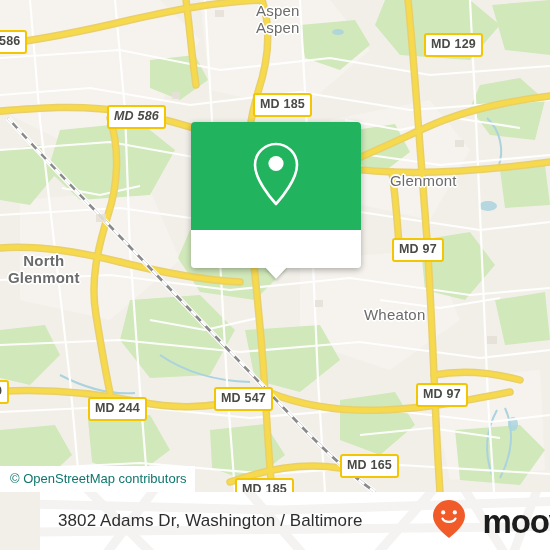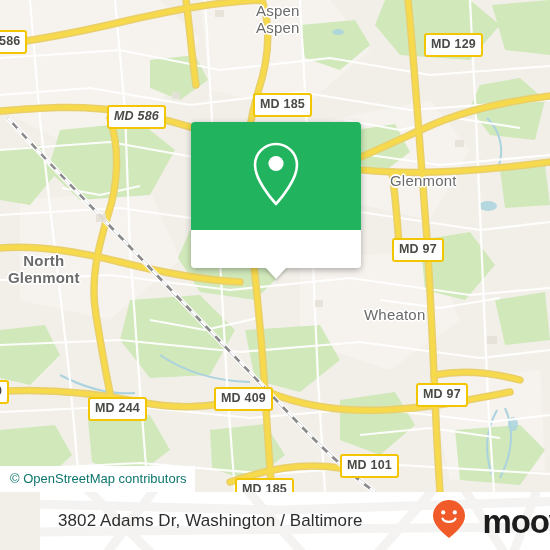--- a/index.html
+++ b/index.html
@@ -314,24 +314,24 @@
     </div>
 
     <div class="place-label" style="left:364px; top:307px;">Wheaton</div>
 
     <div class="shield" style="left:-8px;  top:30px;">586</div>
     <div class="shield" style="left:424px; top:33px;">MD 129</div>
     <div class="shield" style="left:253px; top:93px;">MD 185</div>
     <div class="shield" style="left:107px; top:105px;font-style:italic;">MD 586</div>
     <div class="shield" style="left:392px; top:238px;">MD 97</div>
     <div class="shield" style="left:-12px; top:380px;">0</div>
-    <div class="shield" style="left:214px; top:387px;">MD 409</div>
+    <div class="shield" style="left:214px; top:387px;">MD 547</div>
     <div class="shield" style="left:416px; top:383px;">MD 97</div>
     <div class="shield" style="left:88px;  top:397px;">MD 244</div>
-    <div class="shield" style="left:340px; top:454px;">MD 101</div>
+    <div class="shield" style="left:340px; top:454px;">MD 165</div>
     <div class="shield" style="left:235px; top:478px;">MD 185</div>
 
     <div id="osm-attrib">© OpenStreetMap contributors</div>
   </div>
 
   <div id="info-card">
     <div id="card-green">
       <span>
         <svg width="52" height="66" viewBox="0 0 52 66" xmlns="http://www.w3.org/2000/svg">
           <path d="M26 3 C14.4 3 5 12.4 5 24 C5 38 20 56.5 26 63 C32 56.5 47 38 47 24 C47 12.4 37.6 3 26 3 Z" fill="none" stroke="#ffffff" stroke-width="2.6" stroke-linejoin="round"></path>

